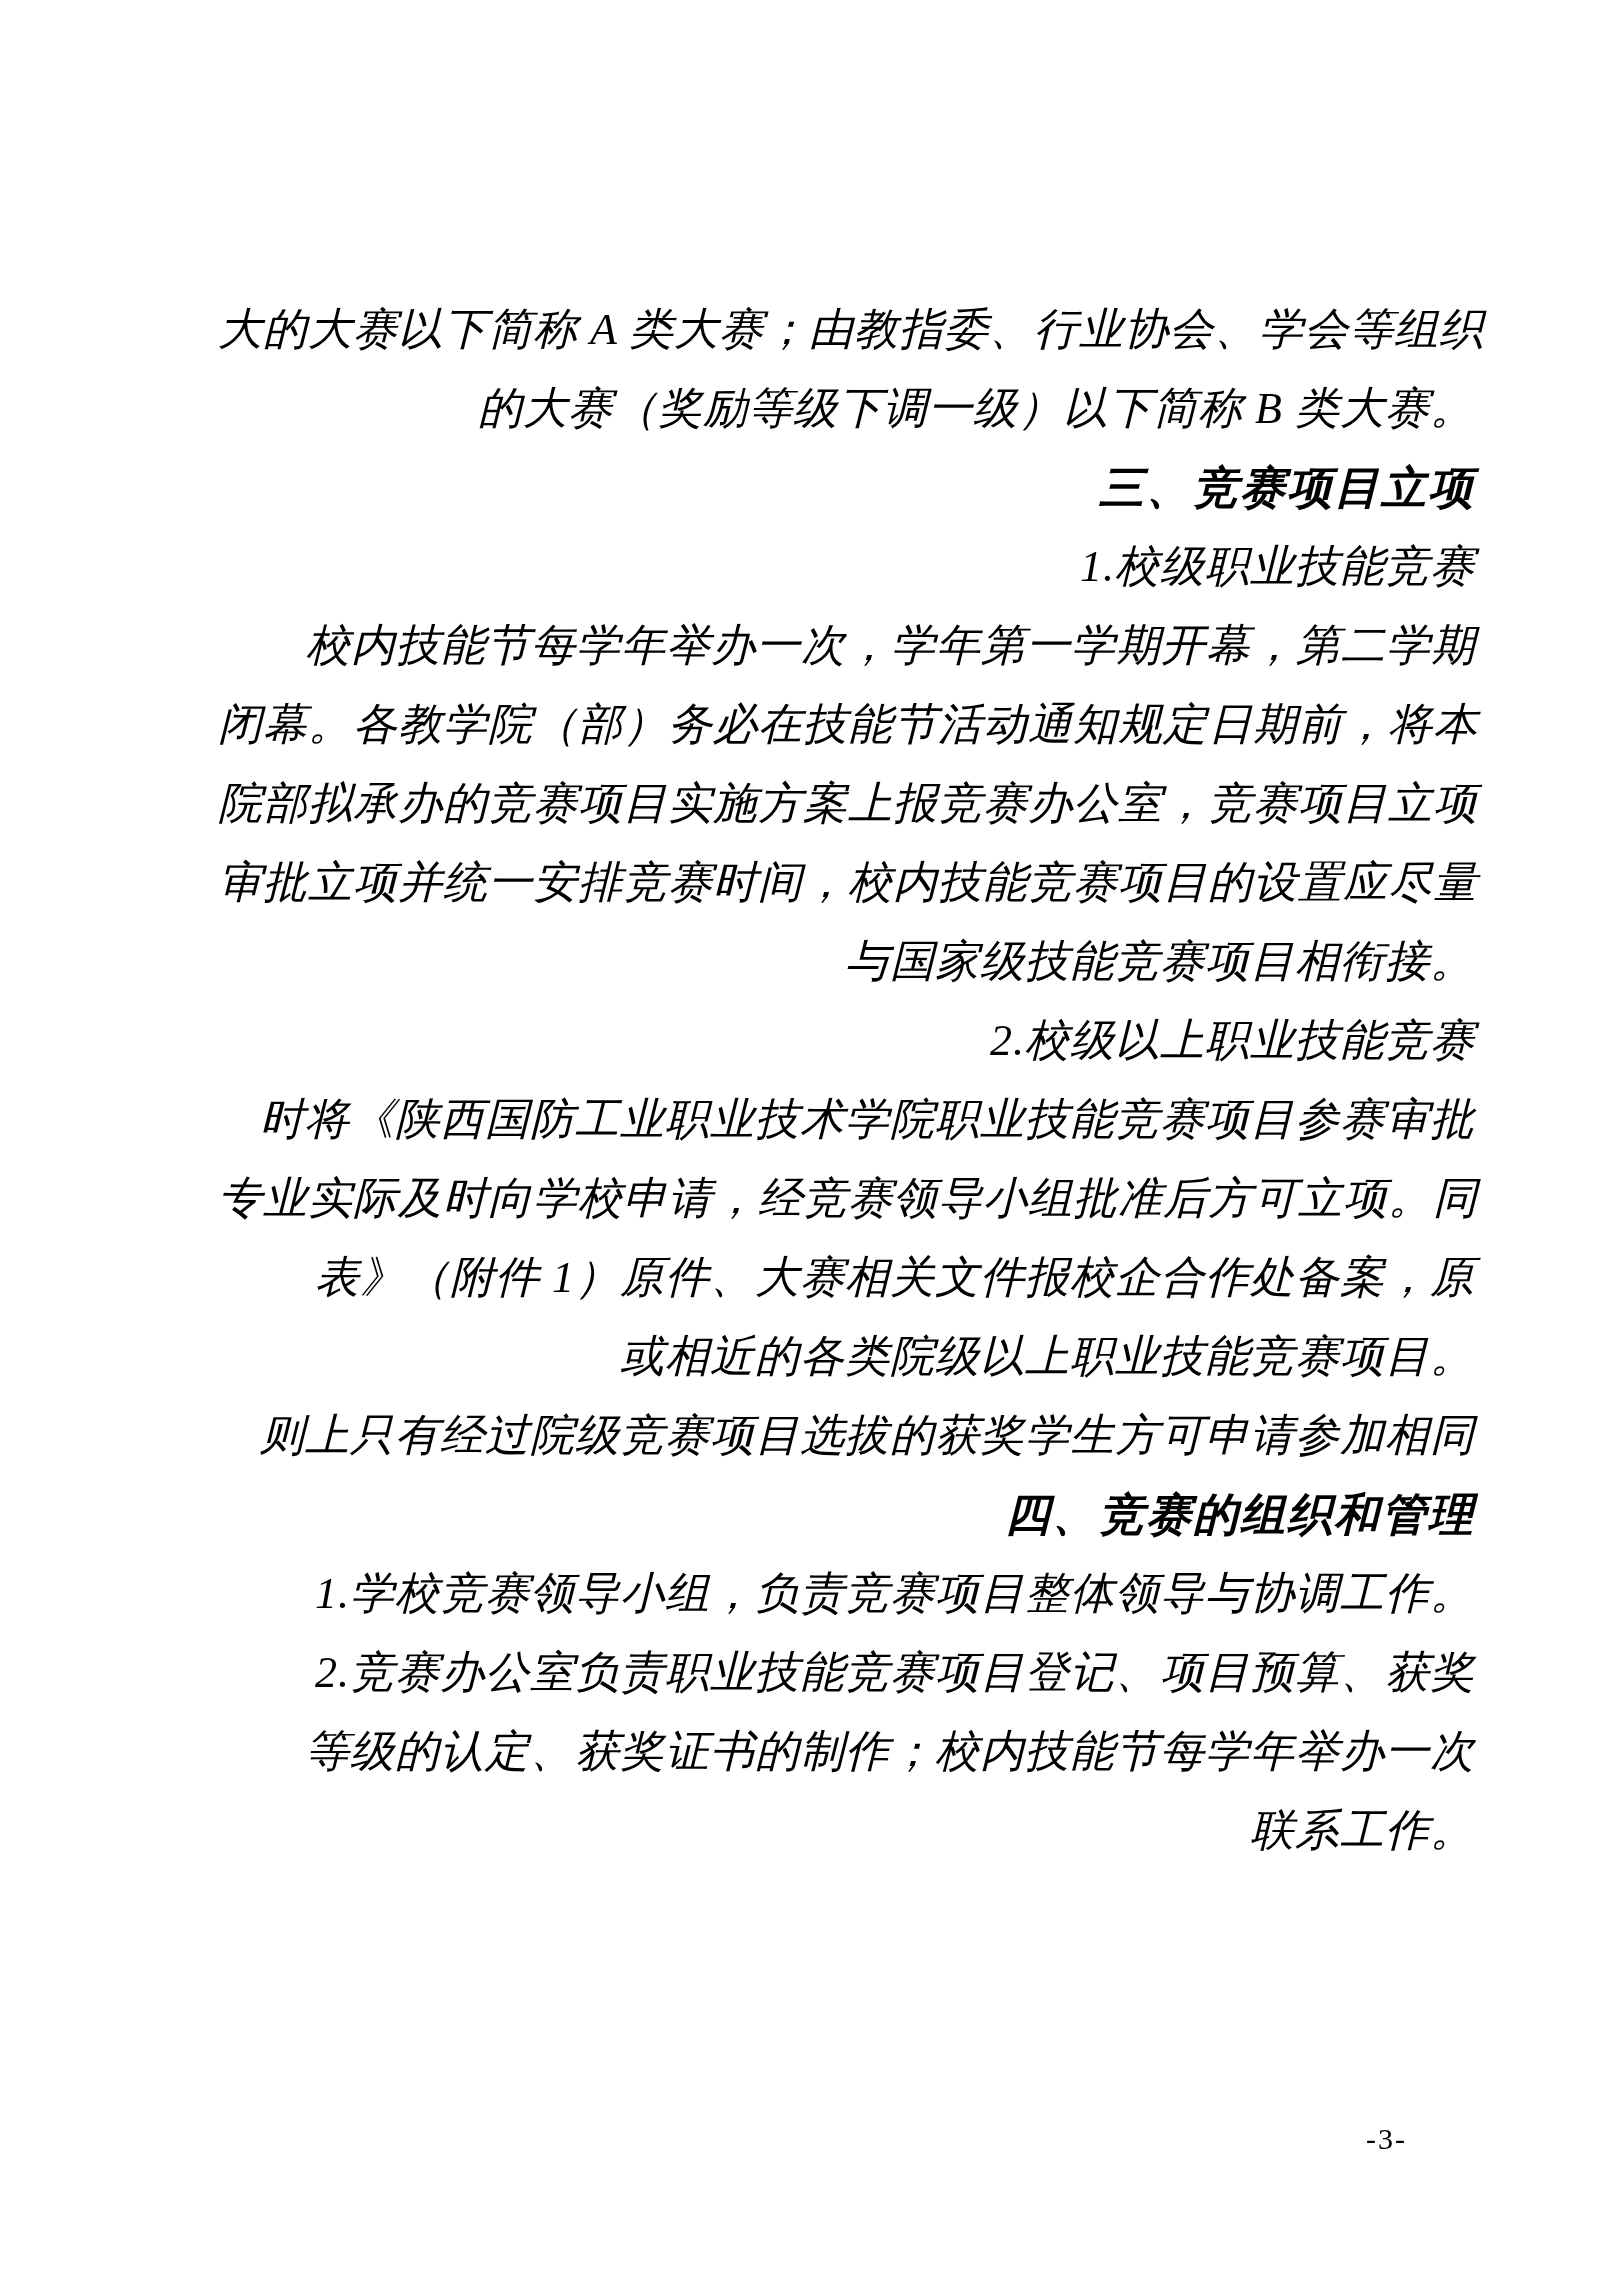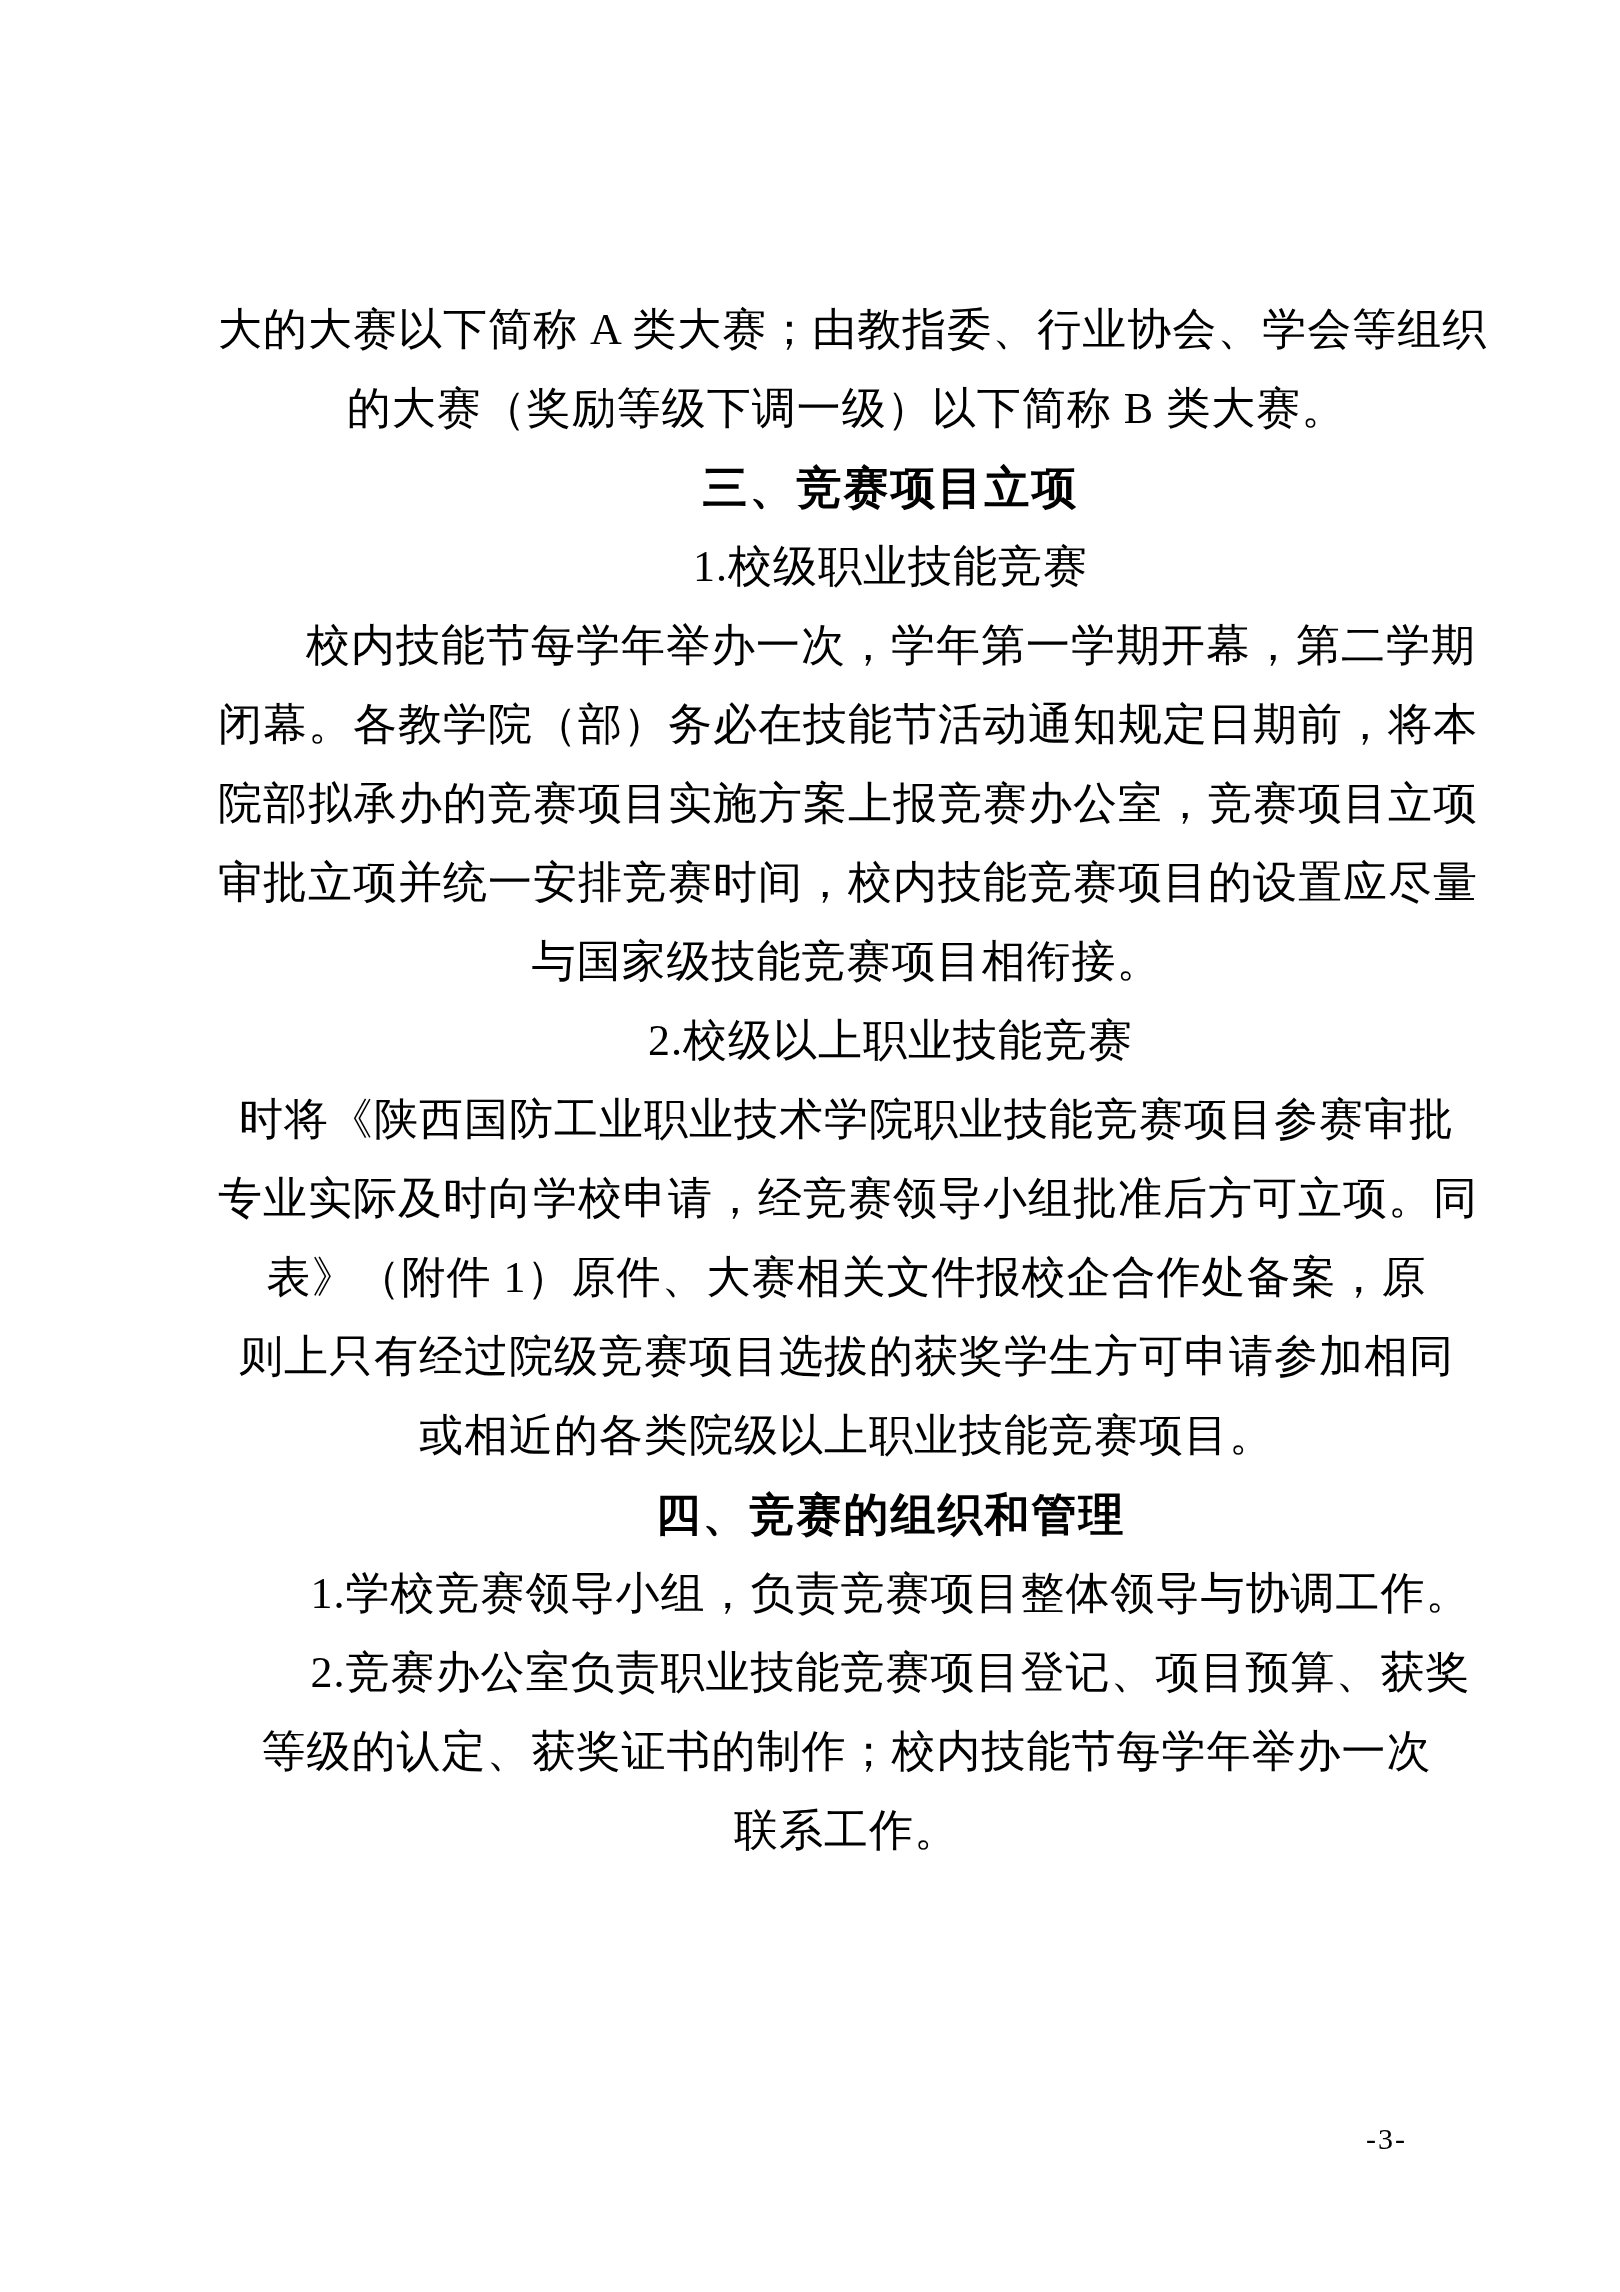--- a/index.html
+++ b/index.html
@@ -21,21 +21,22 @@
     left: 218px;
     top: 290px;
     width: 1257px;
   }
   .line {
     height: 79px;
     line-height: 79px;
     font-size: 44px;
     letter-spacing: 1px;
     white-space: nowrap;
-    text-align: center;
+    text-align: right;
+    font-style: italic;
   }
   .line.indent {
     text-indent: 88px;
   }
   .line.heading {
     font-family: "Liberation Sans", "DejaVu Sans", sans-serif;
     font-weight: bold;
     font-size: 45px;
     letter-spacing: 2px;
   }
@@ -60,22 +61,22 @@
       <div class="line indent">1.校级职业技能竞赛</div>
       <div class="line indent">校内技能节每学年举办一次，学年第一学期开幕，第二学期</div>
       <div class="line">闭幕。各教学院（部）务必在技能节活动通知规定日期前，将本</div>
       <div class="line">院部拟承办的竞赛项目实施方案上报竞赛办公室，竞赛项目立项</div>
       <div class="line">审批立项并统一安排竞赛时间，校内技能竞赛项目的设置应尽量</div>
       <div class="line">与国家级技能竞赛项目相衔接。</div>
       <div class="line indent">2.校级以上职业技能竞赛</div>
       <div class="line">时将《陕西国防工业职业技术学院职业技能竞赛项目参赛审批</div>
       <div class="line">专业实际及时向学校申请，经竞赛领导小组批准后方可立项。同</div>
       <div class="line">表》（附件 1）原件、大赛相关文件报校企合作处备案，原</div>
+      <div class="line">或相近的各类院级以上职业技能竞赛项目。</div>
       <div class="line">则上只有经过院级竞赛项目选拔的获奖学生方可申请参加相同</div>
-      <div class="line">或相近的各类院级以上职业技能竞赛项目。</div>
       <div class="line heading indent">四、竞赛的组织和管理</div>
       <div class="line indent">1.学校竞赛领导小组，负责竞赛项目整体领导与协调工作。</div>
       <div class="line indent">2.竞赛办公室负责职业技能竞赛项目登记、项目预算、获奖</div>
       <div class="line">等级的认定、获奖证书的制作；校内技能节每学年举办一次</div>
       <div class="line">联系工作。</div>
     </div>
   <div class="footer-page-number">-3-</div>
 </div>
 
 

